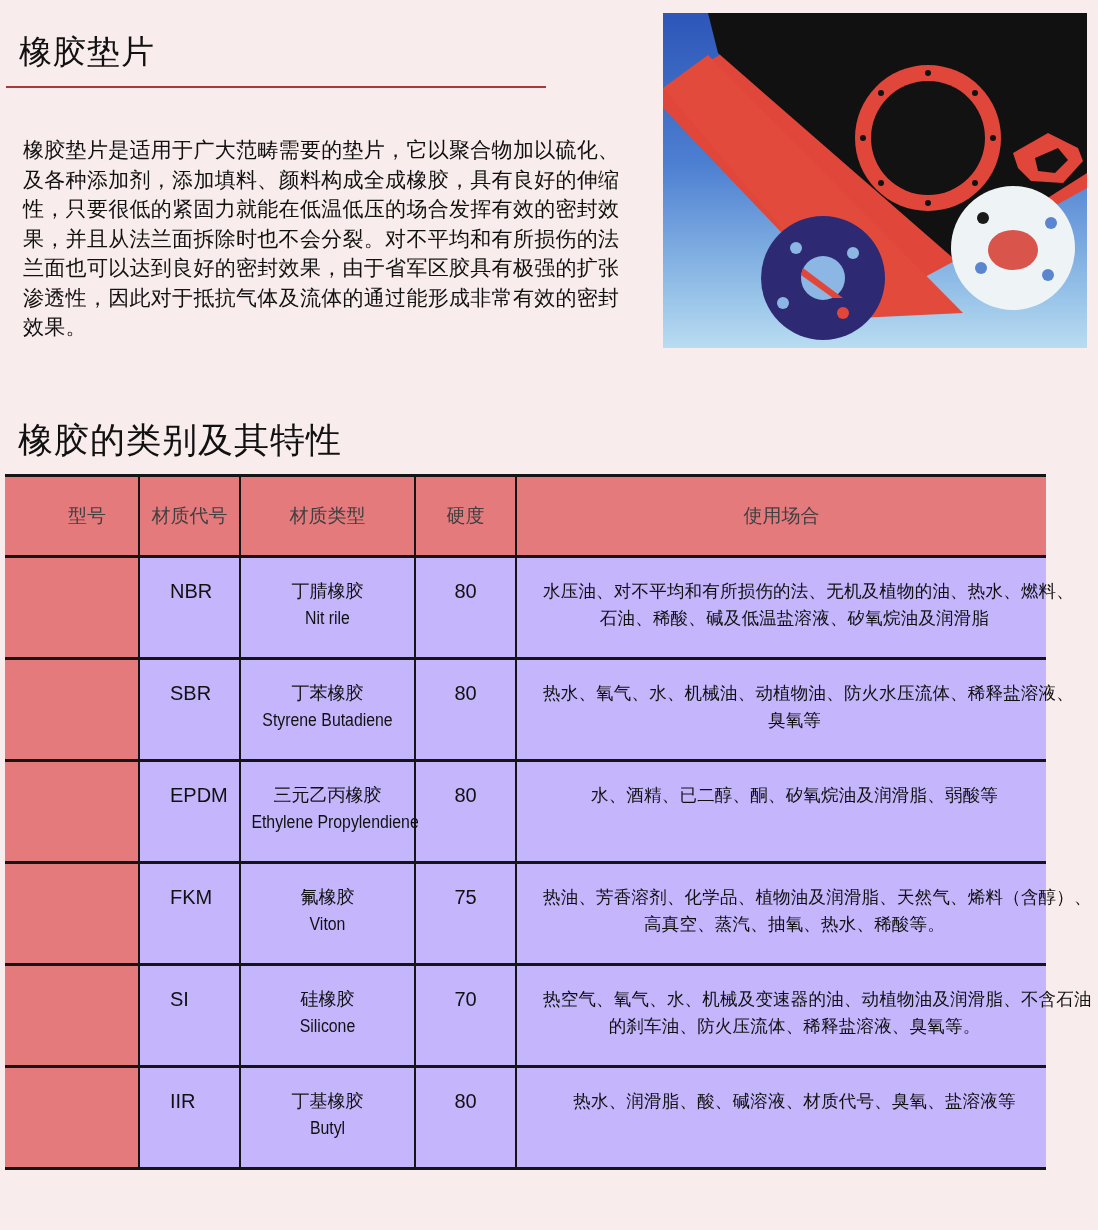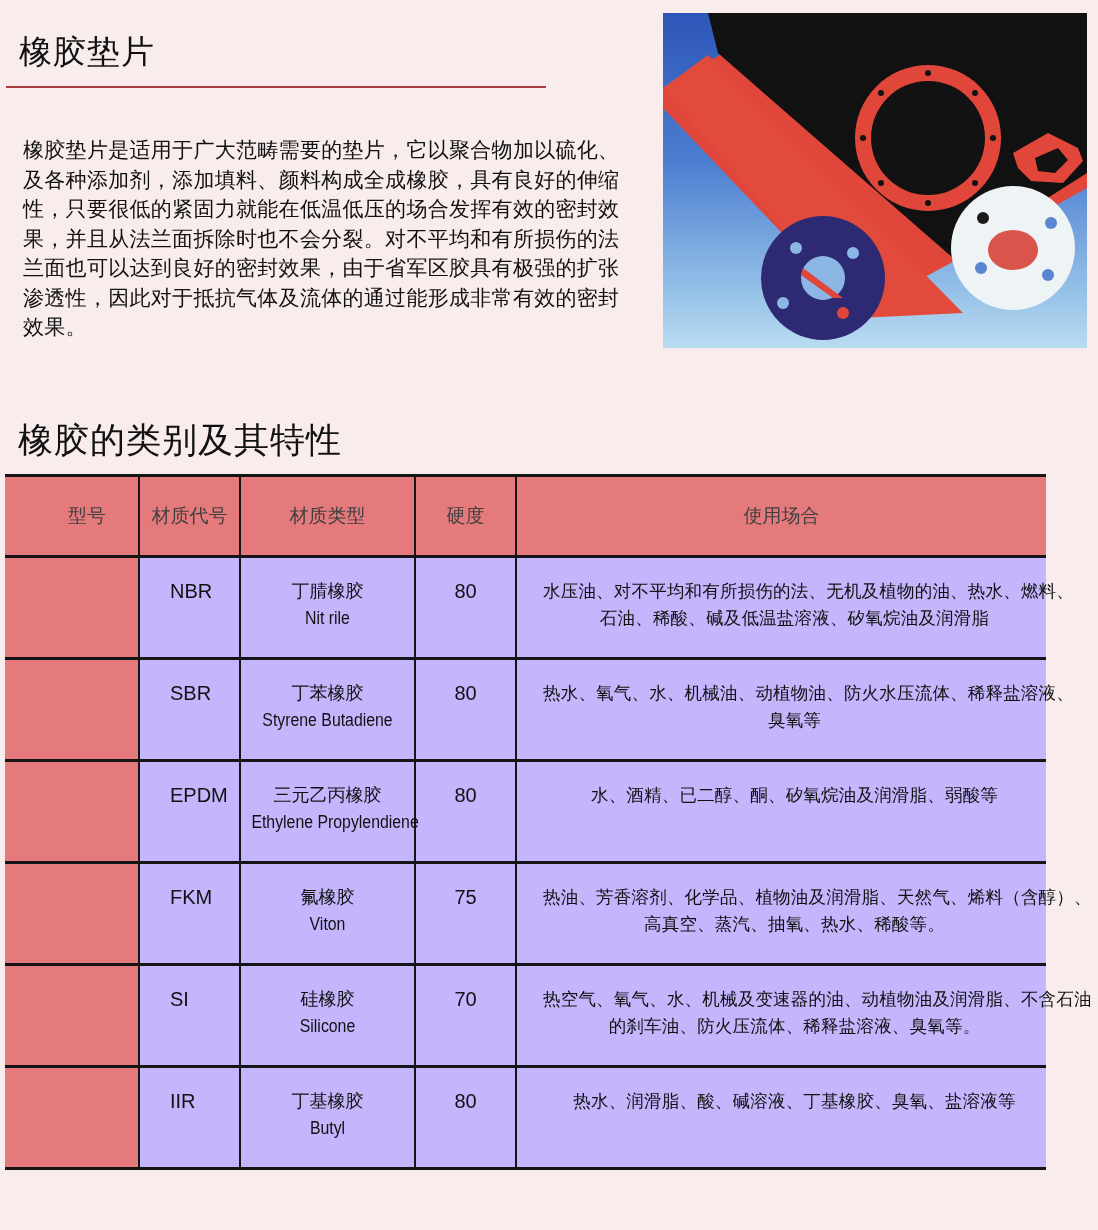--- a/index.html
+++ b/index.html
@@ -292,19 +292,19 @@
     </tr>
     <tr>
       <td class="model-cell"></td>
       <td class="code-cell">IIR</td>
       <td class="type-cell">
         <span class="cn">丁基橡胶</span>
         <span class="en">Butyl</span>
       </td>
       <td class="hard-cell">80</td>
       <td class="use-cell">
-        <span>热水、润滑脂、酸、碱溶液、丁基橡胶、臭氧、盐溶液等</span>
+        <span>热水、润滑脂、酸、碱溶液、材质代号、臭氧、盐溶液等</span>
         <span></span>
       </td>
     </tr>
 
   </tbody>
 </table>
 
 </body></html>

